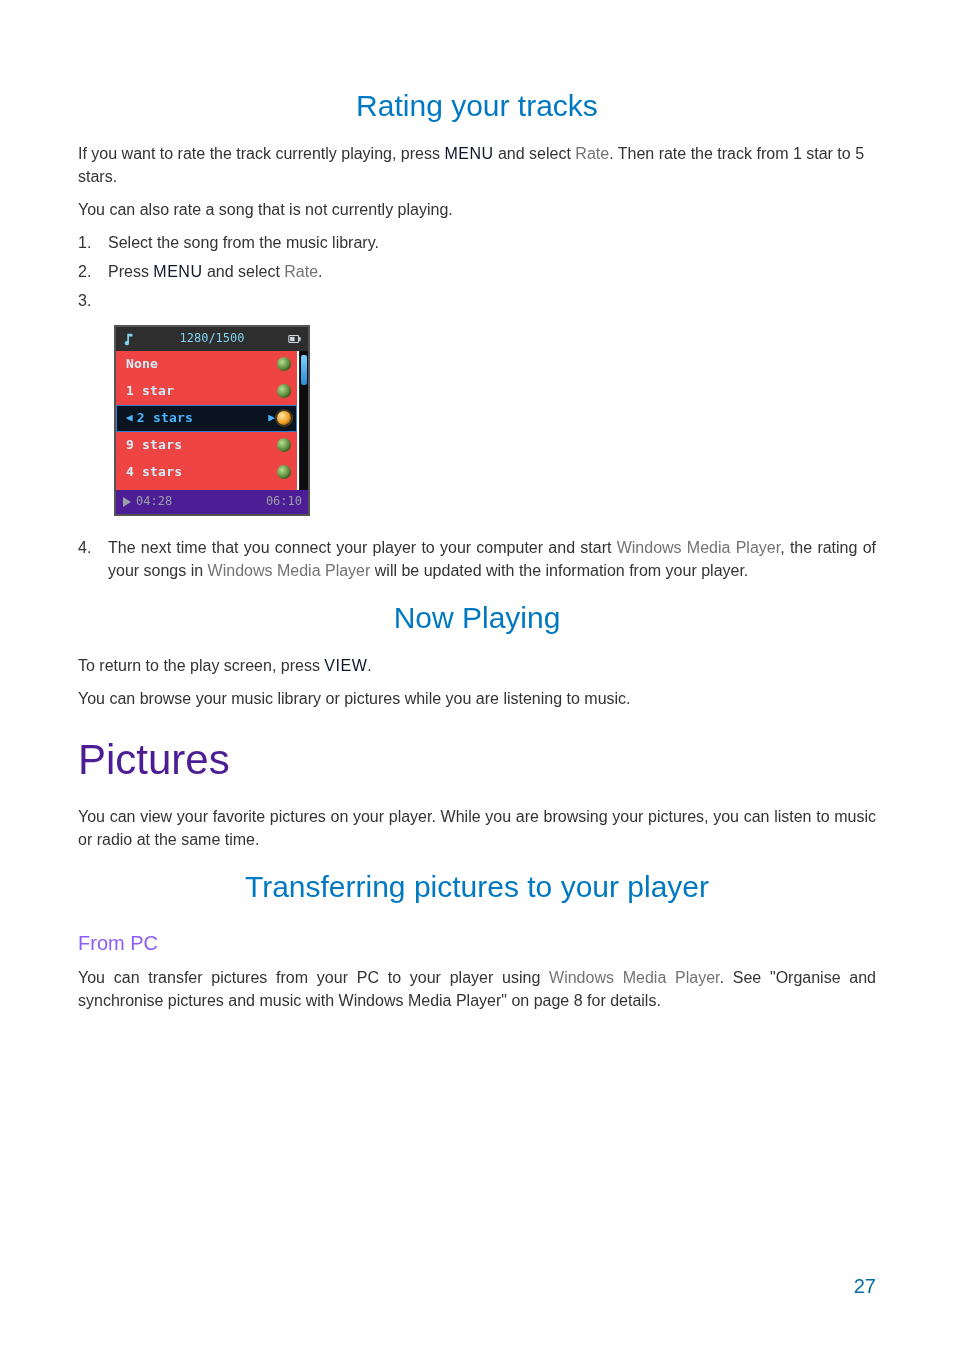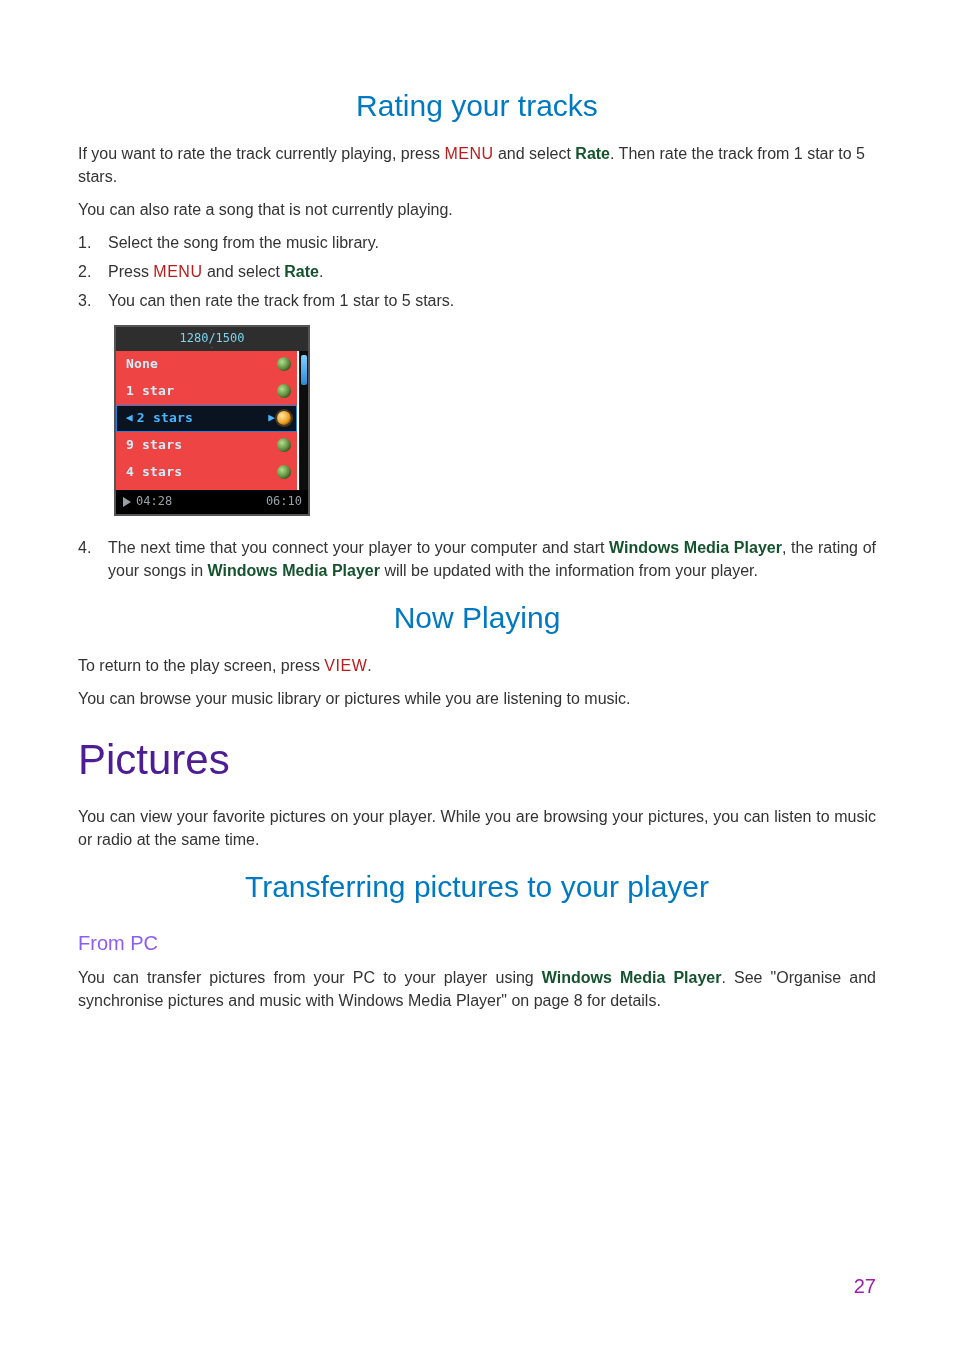--- a/index.html
+++ b/index.html
@@ -28,22 +28,22 @@
     font-size: 42px;
     margin: 20px 0 14px 0;
   }
   h3.blue-sub {
     color: #8b5cf6;
     font-weight: 400;
     font-size: 20px;
     margin: 20px 0 8px 0;
   }
   p { margin: 6px 0 10px 0; }
-  .kw { color: #b91c1c; font-variant: small-caps; letter-spacing: 0.5px; }
-  .bold { font-weight: 700; color:#14532d; }
+  .kw { color: #0f172a; font-variant: small-caps; letter-spacing: 0.5px; }
+  .bold { font-weight: 400; color:#737373; }
   ol.steps {
     list-style: none;
     padding: 0;
     margin: 6px 0 10px 0;
   }
   ol.steps > li {
     display: flex;
     margin: 4px 0 6px 0;
   }
   ol.steps > li .num {
@@ -64,26 +64,25 @@
     border: 2px solid #555;
   }
   .p-bar {
     background: #2e2e2e;
     display: flex;
     align-items: center;
     padding: 2px 6px;
     height: 20px;
     color: #7dd3f0;
     font-size: 12px;
-    flex-direction: column;
   }
   .p-bar .spacer { flex: 1; }
   .p-bar svg.ico { width:14px; height:14px; display:block; }
   .p-bottom {
-    background: #000000;
+    background: #4c1d95;
     display: flex;
     align-items: center;
     padding: 2px 6px;
     height: 20px;
     color: #9aa0a6;
     font-size: 12px;
   }
   .p-bottom .spacer { flex: 1; }
   .p-bottom svg.ico { width:10px; height:10px; margin-right:4px; }
   .p-list {
@@ -132,21 +131,21 @@
     background: linear-gradient(#7fd0ff,#2a8ad6);
     border-radius:2px;
   }
   .p-listflex { display:flex; }
   .p-rows { flex:1; }
 
   .page-num {
     text-align: right;
     font-size: 20px;
     margin-top: 260px;
-    color: #a21caf;
+    color: #0369a1;
   }
 </style>
 </head>
 <body>
 
 <div class="page">
 
   <h2 class="blue-head">Rating your tracks</h2>
 
 
@@ -162,21 +161,20 @@
       <span>Select the song from the music library.</span>
     </li>
     <li>
       <span class="num">2.</span>
       <span>
         <span>Press </span><span class="kw">MENU</span><span> and select </span><span class="bold">Rate</span><span>.</span>
       </span>
     </li>
     <li>
       <span class="num">3.</span>
-      <span>You can then rate the track from 1 star to 5 stars.</span>
     </li>
   </ol>
 
   <div class="player">
     <div class="player-inner">
       <div class="p-bar">
         <svg class="ico" viewBox="0 0 16 16">
             <path fill="#7dd3f0" d="M6 2v8.3A2.5 2.5 0 1 0 8 13V5h4V2z"></path>
           </svg>
         <span class="spacer"></span>

